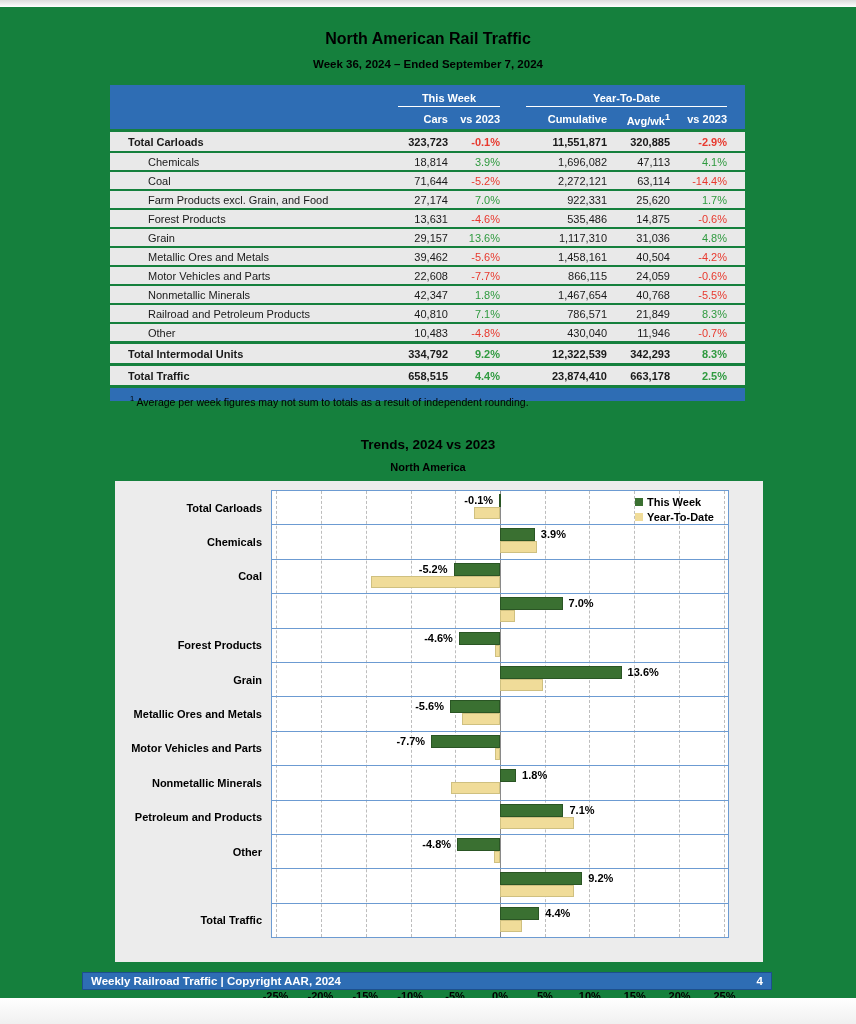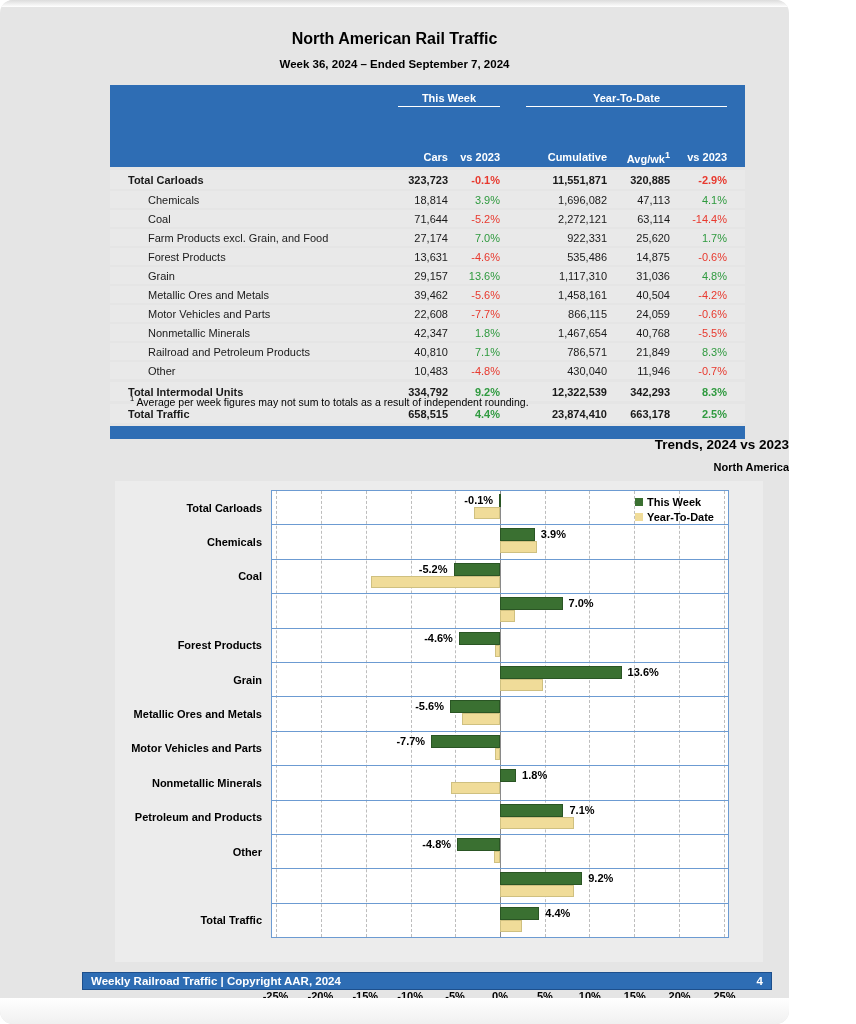--- a/index.html
+++ b/index.html
@@ -1,54 +1,54 @@
 <!DOCTYPE html>
 <html><head>
 <meta charset="utf-8">
 <style>
   html,body{margin:0;padding:0;background:#fff;}
-  .page{position:relative;width:789px;height:1024px;background:#e5e5e5;overflow:hidden;
-        font-family:"Liberation Sans",sans-serif;color:#1a1a1a;border-radius:13px;}
+  .page{position:relative;width:856px;height:1024px;background:#15803d;overflow:hidden;
+        font-family:"Liberation Sans",sans-serif;color:#1a1a1a;}
   .top-fade{position:absolute;left:0;top:0;width:100%;height:7px;
         background:linear-gradient(#dcdcdc,#ffffff);}
   .bottom-fade{position:absolute;left:0;bottom:0;width:100%;height:26px;
         background:linear-gradient(#ffffff,#f0f0f0);}
 
   
   .rpt-title{position:absolute;top:30px;left:0;width:100%;text-align:center;
         font-size:16px;font-weight:bold;color:#000;}
   .rpt-subtitle{position:absolute;top:58px;left:0;width:100%;text-align:center;
         font-size:11.5px;font-weight:bold;color:#000;}
 
   
   .rail-table{position:absolute;left:110px;top:85px;width:635px;font-size:11px;}
   .thead{background:#2e6db4;color:#fff;font-weight:bold;padding-top:4px;}
   .grid-row{display:grid;grid-template-columns:270px 68px 52px 107px 63px 57px;
         box-sizing:border-box;padding-right:18px;align-items:center;}
   .group-row{height:20px;}
   .group-cell{text-align:center;border-bottom:1.5px solid #fff;padding-bottom:2px;}
   .g-tw{grid-column:2/4;margin-left:18px;}
   .g-ytd{grid-column:4/7;margin-left:26px;}
-  .sub-row{height:20px;margin-top:38px;}
+  .sub-row{height:20px;}
   .num,.pct{text-align:right;}
   .tbody .grid-row{background:#e9e9e9;height:17px;margin-top:2px;}
   .tbody .grid-row.total{height:19px;margin-top:3px;font-weight:bold;}
   .tbody .label{padding-left:18px;white-space:nowrap;}
   .tbody .grid-row:not(.total) .label{padding-left:38px;}
   .pct.pos{color:#2f9a3f;}
   .pct.neg{color:#e8392e;}
   .end-bar{height:13px;background:#2e6db4;margin-top:3px;}
 
   .footnote{position:absolute;left:130px;top:394px;font-size:10.5px;color:#000;}
   .footnote sup{font-size:7.5px;}
 
   
-  .chart-title{position:absolute;top:437px;left:0;width:100%;text-align:right;
+  .chart-title{position:absolute;top:437px;left:0;width:100%;text-align:center;
         font-size:13.5px;font-weight:bold;color:#000;}
-  .chart-subtitle{position:absolute;top:461px;left:0;width:100%;text-align:right;
+  .chart-subtitle{position:absolute;top:461px;left:0;width:100%;text-align:center;
         font-size:11px;font-weight:bold;color:#000;}
   .chart-panel{position:absolute;left:115px;top:481px;width:648px;height:481px;
         background:#ececec;}
   .plot{position:absolute;left:156px;top:9px;width:458px;height:448px;background:#fff;
         border:1.5px solid #6c9bd2;box-sizing:border-box;}
   .vgrid{position:absolute;top:0;bottom:0;width:0;border-left:1px dashed #bdbdbd;z-index:0;}
   .vgrid.zero{border-left:1px solid #8a8a8a;}
   .bands{position:absolute;inset:0;z-index:1;display:flex;flex-direction:column;}
   .band{position:relative;flex:1 1 0;}
   .band:not(:last-child){border-bottom:1.5px solid #6c9bd2;}

